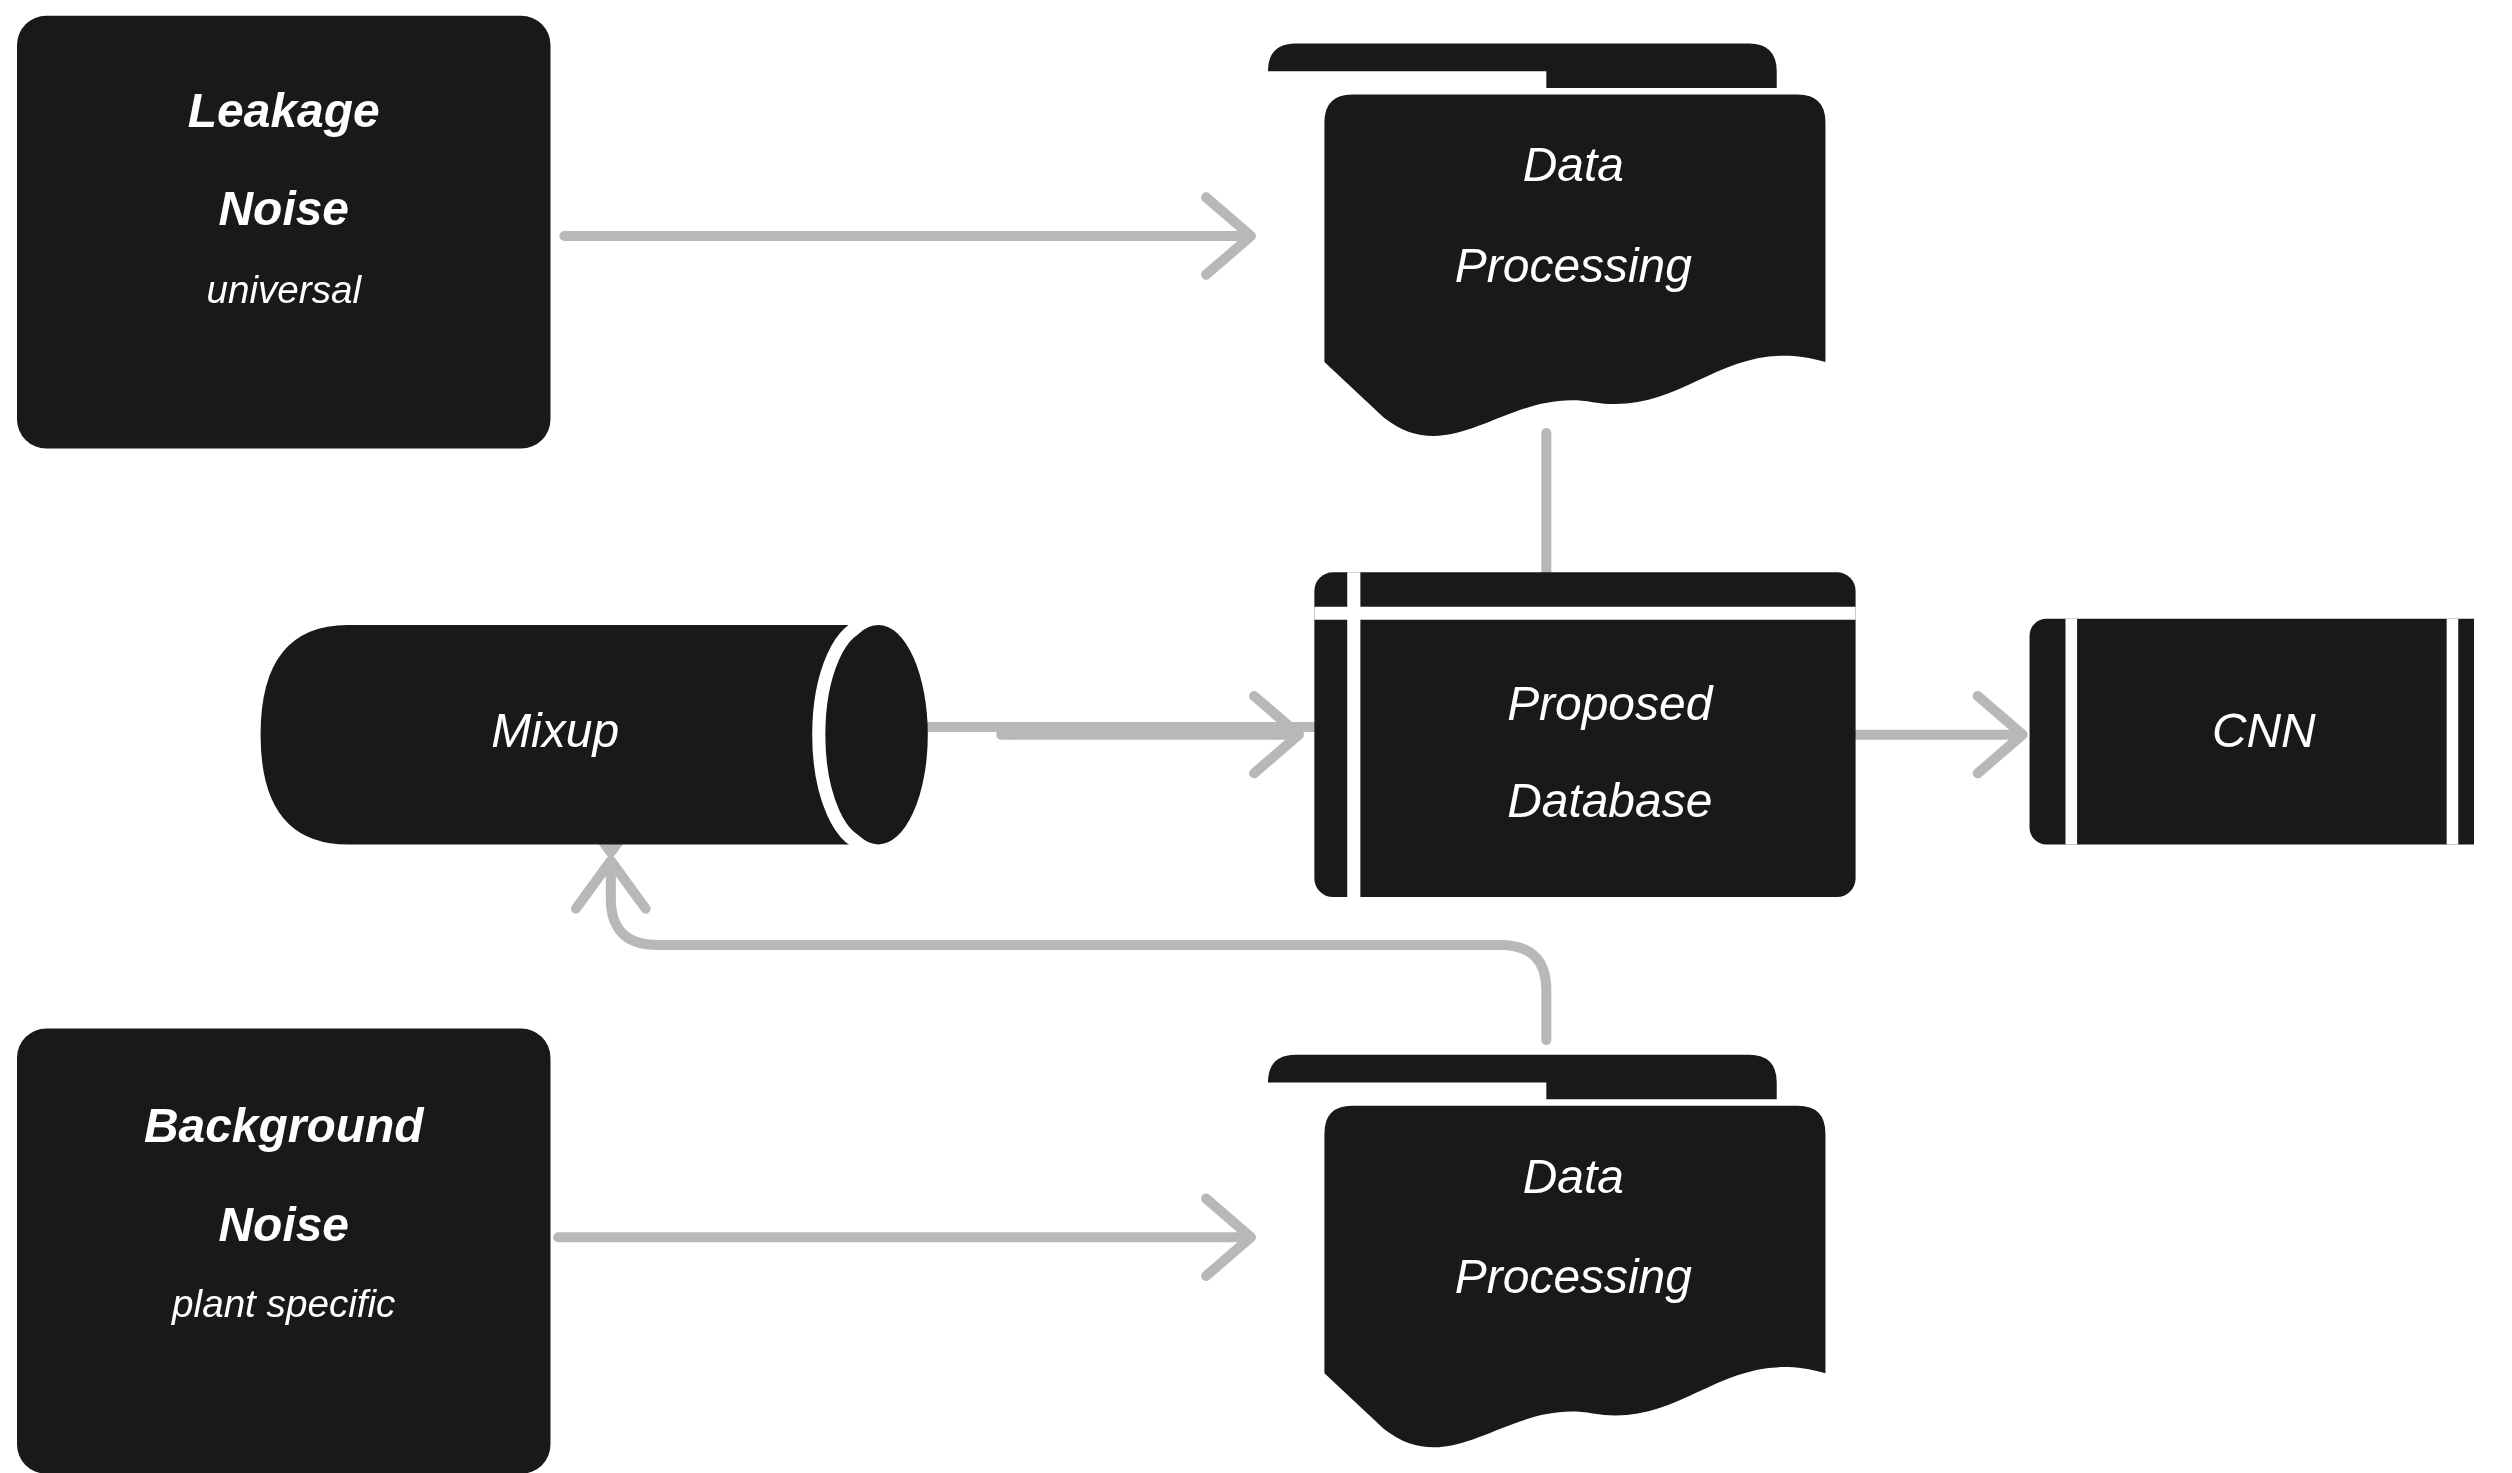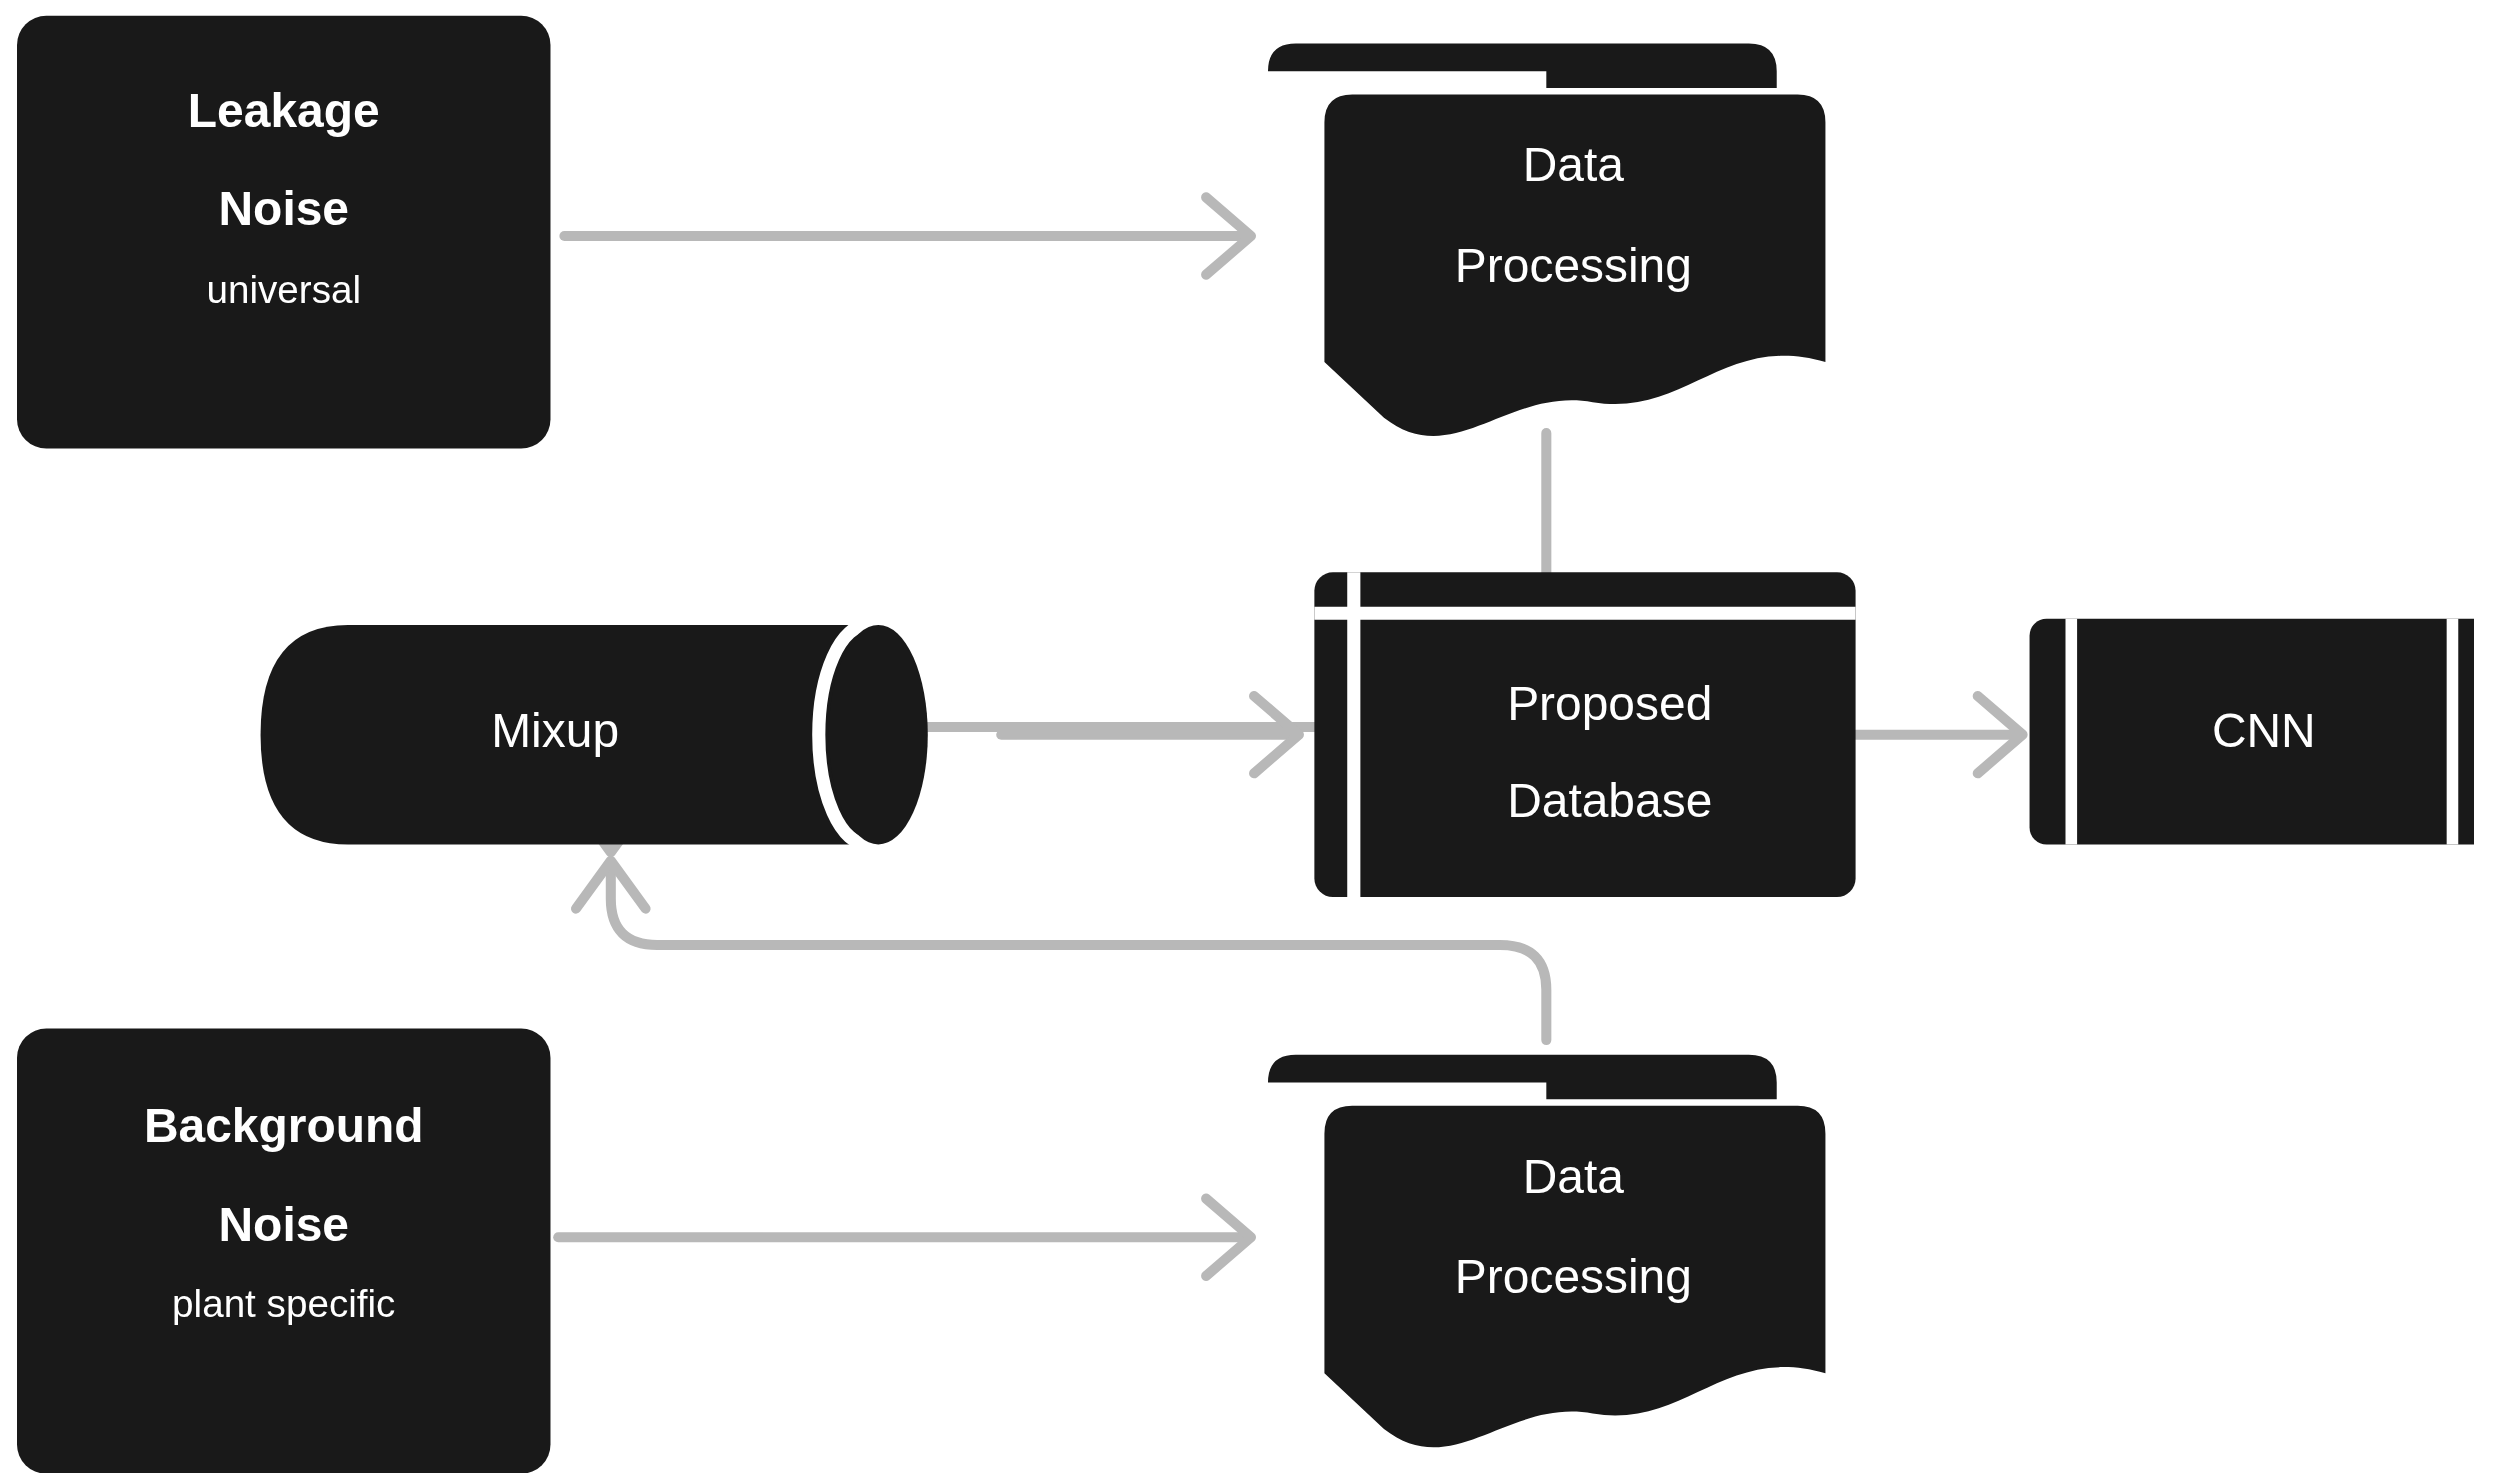--- a/index.html
+++ b/index.html
@@ -9,20 +9,21 @@
   }
   body {
     font-family: "Liberation Sans", sans-serif;
   }
   #diagram-root {
     position: relative;
     width: 2474px;
     height: 1474px;
     background: #ffffff;
     overflow: hidden;
+    font-style: italic;
   }
   svg.stage {
     display: block;
     width: 2512px;
     height: 1474px;
   }
   .node-fill { fill: #191919; }
   .sep { stroke: #ffffff; fill: none; stroke-linecap: butt; }
   .conn {
     fill: none;

